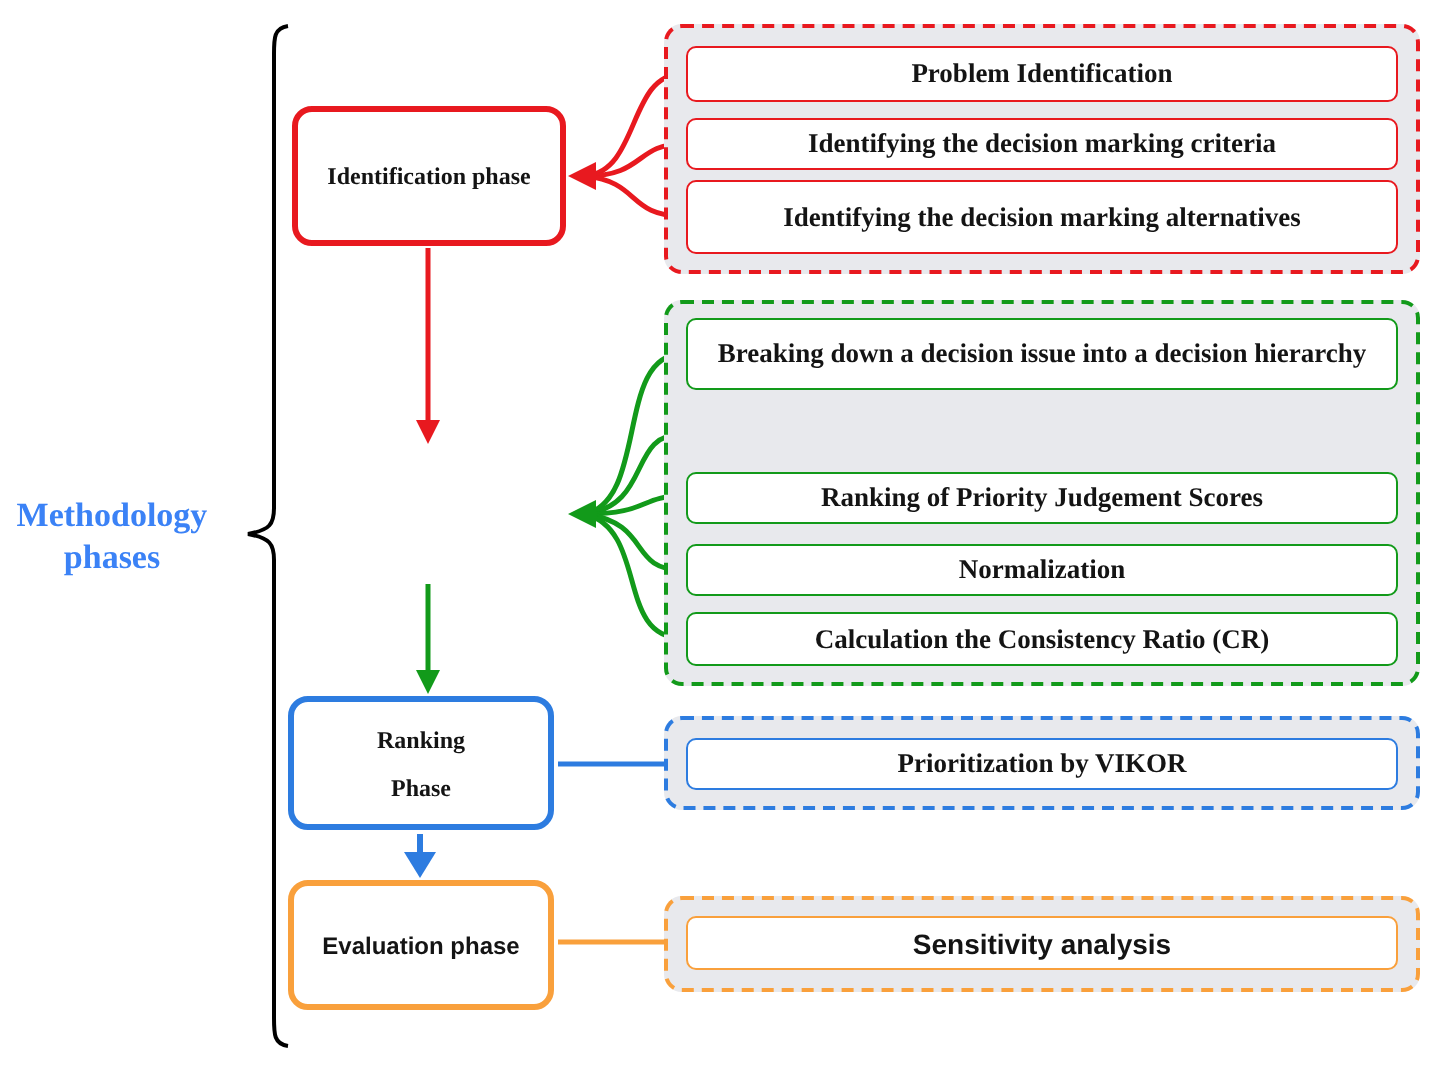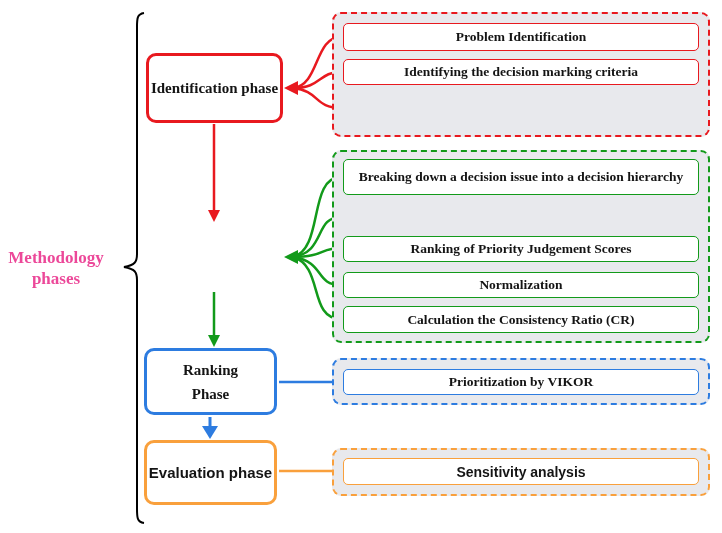--- a/index.html
+++ b/index.html
@@ -5,28 +5,28 @@
   html,body { margin:0; padding:0; background:#ffffff; }
   .canvas {
     position:relative; width:722px; height:533px; background:#ffffff;
     font-family:"Liberation Serif", serif; overflow:hidden;
   }
   svg.wires { position:absolute; left:0; top:0; width:722px; height:533px; }
 
   .side-label {
     position:absolute; left:0px; top:247px; width:112px;
     text-align:center; font-weight:bold; font-size:17px; line-height:21px;
-    color:#ec4899;
+    color:#3b82f6;
   }
 
   .phase-box {
     position:absolute; background:#ffffff; border:3px solid #000;
     border-radius:10px; display:flex; flex-direction:column;
     align-items:center; justify-content:center; text-align:center;
-    font-weight:bold; font-size:15px; color:#141414; line-height:24px;
+    font-weight:bold; font-size:12px; color:#141414; line-height:24px;
     box-sizing:border-box;
   }
   .panel {
     position:absolute; background:#e8e9ed; border:2.5px dashed #000;
     border-radius:9px; box-sizing:border-box;
   }
   .step-box {
     position:absolute; background:#ffffff; border:1.5px solid #000;
     border-radius:5px; display:flex; align-items:center; justify-content:center;
     text-align:center; font-weight:bold; font-size:13.5px; color:#141414;
@@ -140,20 +140,23 @@
   <div id="panel-green" class="panel c-green"></div>
   <div id="panel-blue" class="panel c-blue"></div>
   <div id="panel-orange" class="panel c-orange"></div>
 
   <div id="step-r1" class="step-box c-red">
     <span>Problem  Identification</span>
   </div>
   <div id="step-r2" class="step-box c-red">
     <span>Identifying the decision marking criteria</span>
   </div>
+  <div id="step-r3" class="step-box c-red">
+    <span>Identifying the decision marking alternatives</span>
+  </div>
 
   <div id="step-g1" class="step-box c-green">
     <span>Breaking down a decision issue into a decision hierarchy</span>
   </div>
   <div id="step-g3" class="step-box c-green">
     <span>Ranking of Priority Judgement Scores</span>
   </div>
   <div id="step-g4" class="step-box c-green">
     <span>Normalization</span>
   </div>

